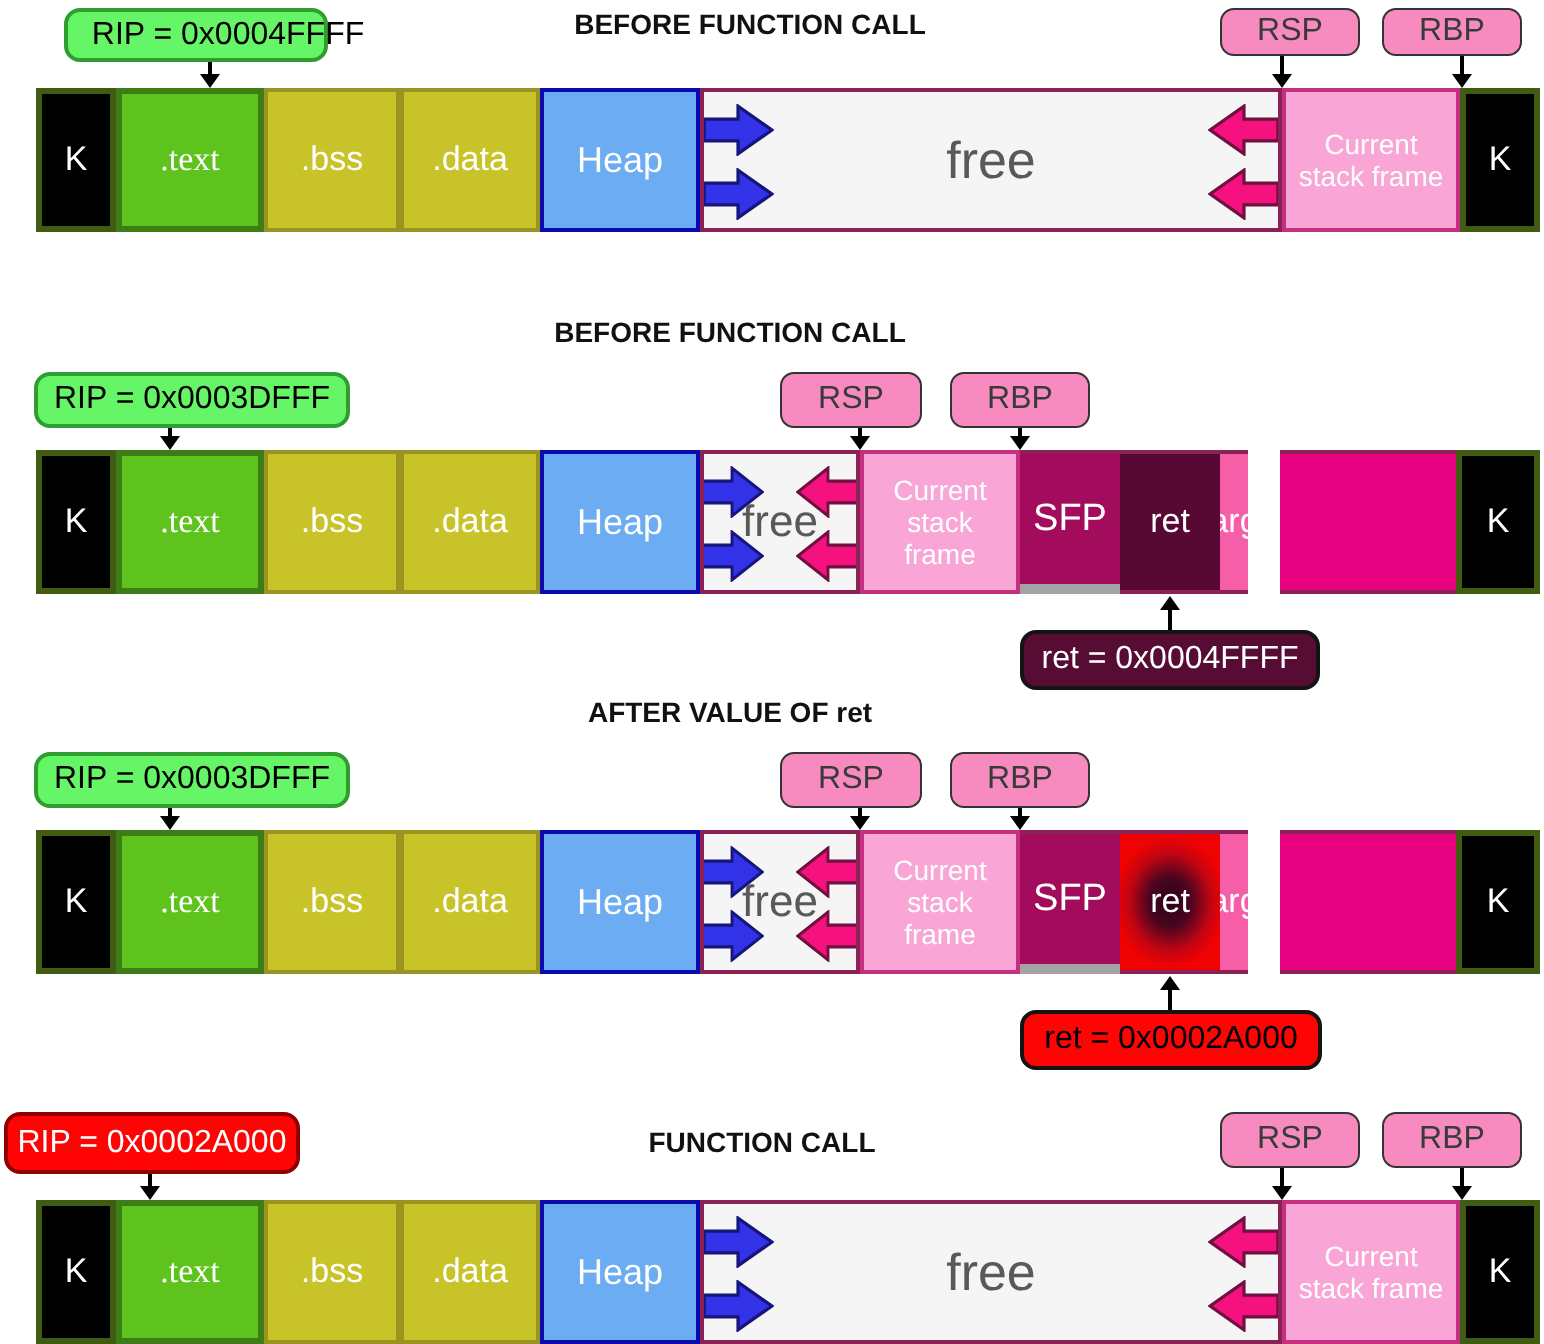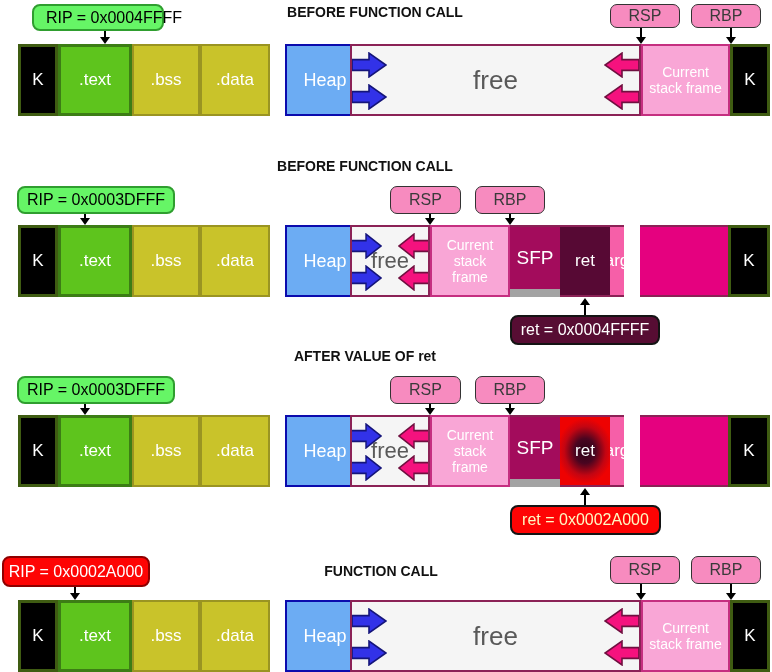--- a/index.html
+++ b/index.html
@@ -18,50 +18,50 @@
   
   .lbl{
     position:absolute;box-sizing:border-box;
     display:flex;align-items:center;justify-content:center;
     border-radius:8px;font-size:16px;white-space:nowrap;
   }
   .rip-green{background:#66f566;border:2px solid #2f9e2f;color:#000;}
   .rip-red{background:#fe0404;border:2px solid #8f0000;color:#fff;}
   .reg{background:#f78bbf;border:1px solid #333;border-radius:7px;color:#3a3a3a;}
   .ret-dark{background:#570d33;border:2px solid #141414;color:#fff;}
-  .ret-red{background:#fe0404;border:2px solid #141414;color:#fef9c3;}
+  .ret-red{background:#fe0404;border:2px solid #141414;color:#000000;}
   
   .vline{position:absolute;width:2px;margin-left:-1px;background:#000;}
   .ah-down{position:absolute;margin-left:-5px;width:0;height:0;
     border-left:5px solid transparent;border-right:5px solid transparent;border-top:7px solid #000;}
   .ah-up{position:absolute;margin-left:-5px;width:0;height:0;
     border-left:5px solid transparent;border-right:5px solid transparent;border-bottom:7px solid #000;}
   
   .bar{position:absolute;left:0;width:772px;height:72px;}
   .seg{
     position:absolute;top:0;height:100%;box-sizing:border-box;
     display:flex;align-items:center;justify-content:center;
     color:#fff;overflow:hidden;
   }
   .s-k{background:#000;border:3px solid #3f5c12;font-size:17px;}
   .s-text{background:#5ec41d;border:3px solid #3c7d15;font-size:17px;}
   .s-olive{background:#c9c32a;border:2px solid #9a9422;font-size:17px;}
-  .s-heap{background:#6cacf3;border:2px solid #0b0bad;font-size:18px;margin-left:15px;}
+  .s-heap{background:#6cacf3;border:2px solid #0b0bad;font-size:18px;}
   .s-free{background:#f5f5f5;border:2px solid #8b2256;}
   .free-text{color:#595959;font-size:26px;z-index:2;position:relative;}
   .free-text-sm{color:#595959;font-size:22px;z-index:2;position:relative;}
   .s-stack{background:#f9a6d6;border:2px solid #c52f80;font-size:14px;text-align:center;line-height:1.15;padding:0 4px;}
-  .s-sfp{background:#a30c5c;border-top:2px solid #8b2256;border-bottom:8px solid #a3a3a3;font-size:19px;}
+  .s-sfp{background:#a30c5c;border-top:2px solid #8b2256;border-bottom:5px solid #a3a3a3;font-size:19px;}
   .s-ret{background:#570934;border-top:2px solid #8b2256;border-bottom:2px solid #8b2256;font-size:17px;}
   .s-ret-hot{background:radial-gradient(ellipse 55% 48% at 50% 50%,#2b0316 0%,#4a0520 38%,#c30512 75%,#ee0202 100%);
     border-top:2px solid #8b2256;border-bottom:2px solid #8b2256;font-size:17px;}
   .s-arg{background:#f65fa8;border-top:2px solid #8b2256;border-bottom:2px solid #8b2256;font-size:17px;}
   .s-extra{background:#e5017f;border-top:2px solid #8b2256;border-bottom:2px solid #8b2256;}
   
-  .a-kl{left:18px;width:40px;} .a-text{left:58px;width:74px;}
+  .a-kl{left:18px;width:40px;} .a-text{left:58px;width:74px;font-family:Liberation Serif, serif;}
   .a-bss{left:132px;width:68px;} .a-data{left:200px;width:70px;}
   .a-heap{left:270px;width:80px;} .a-free{left:350px;width:291px;}
   .a-stack{left:641px;width:89px;} .a-kr{left:730px;width:40px;}
   
   .b-free{left:350px;width:80px;} .b-stack{left:430px;width:80px;}
   .b-sfp{left:510px;width:50px;} .b-ret{left:560px;width:50px;}
   .b-arg{left:610px;width:14px;} .b-extra{left:640px;width:88px;}
   .b-kr{left:728px;width:42px;}
   
   .barr{position:absolute;z-index:1;}

